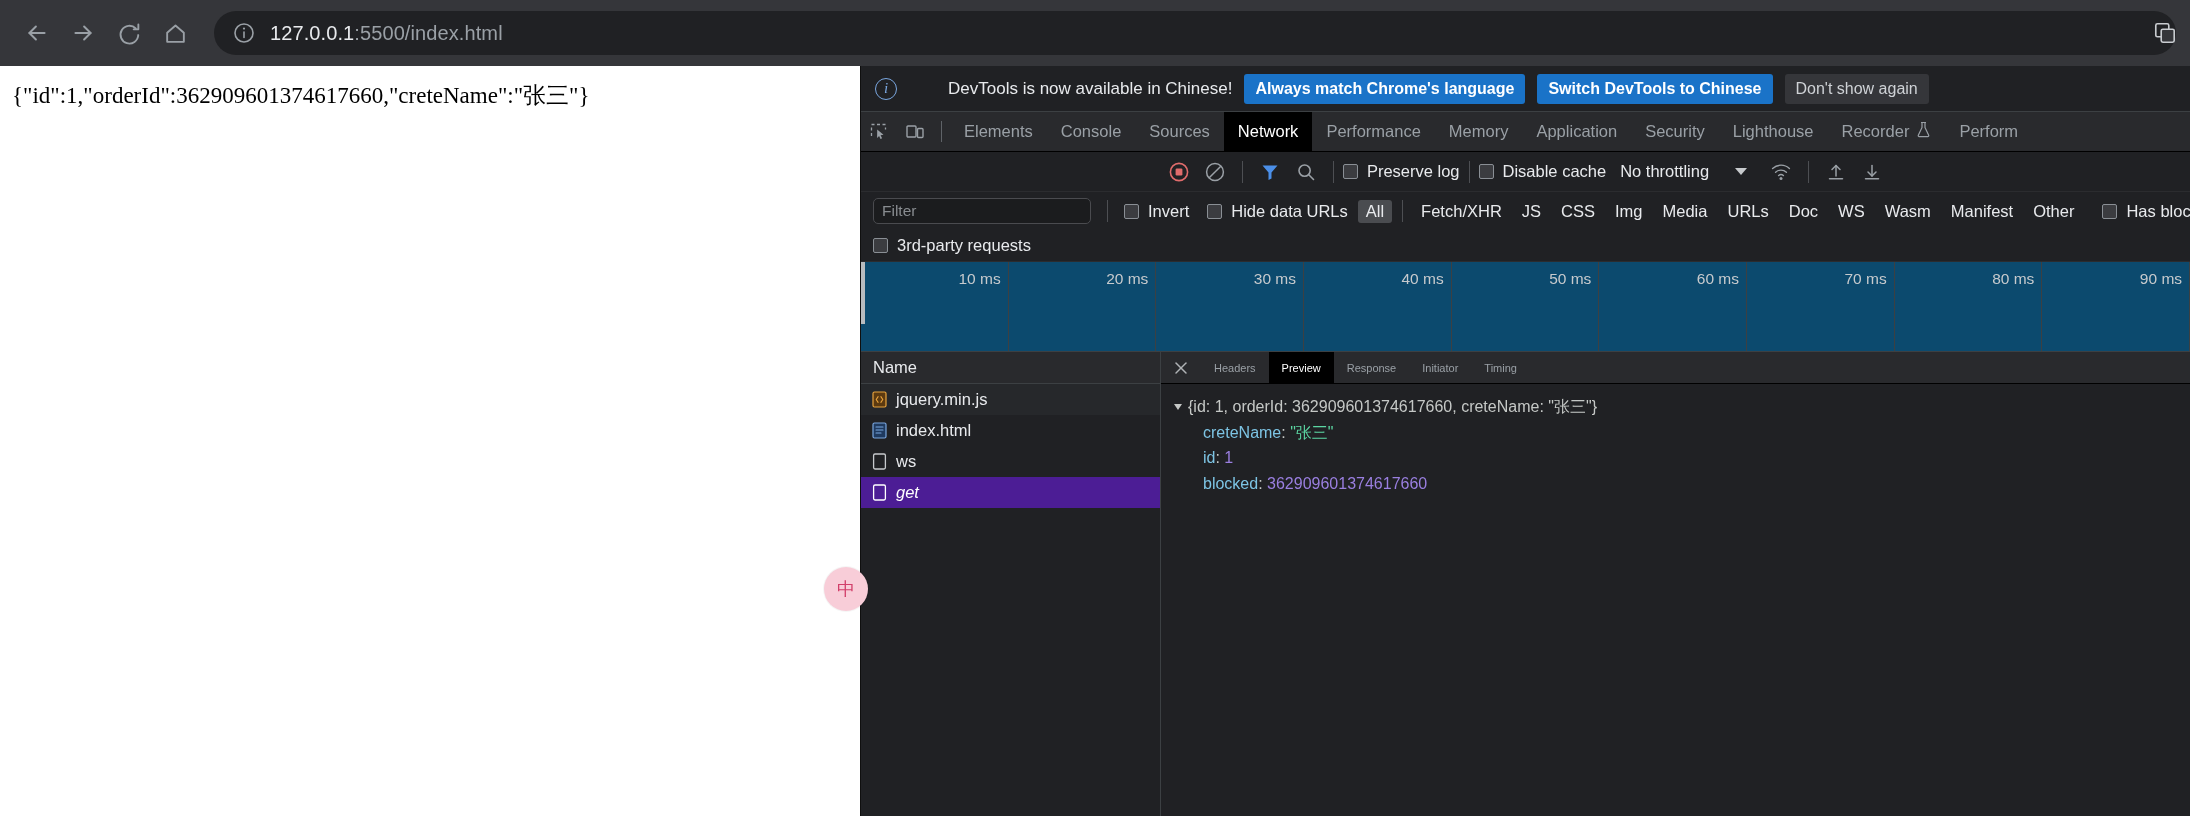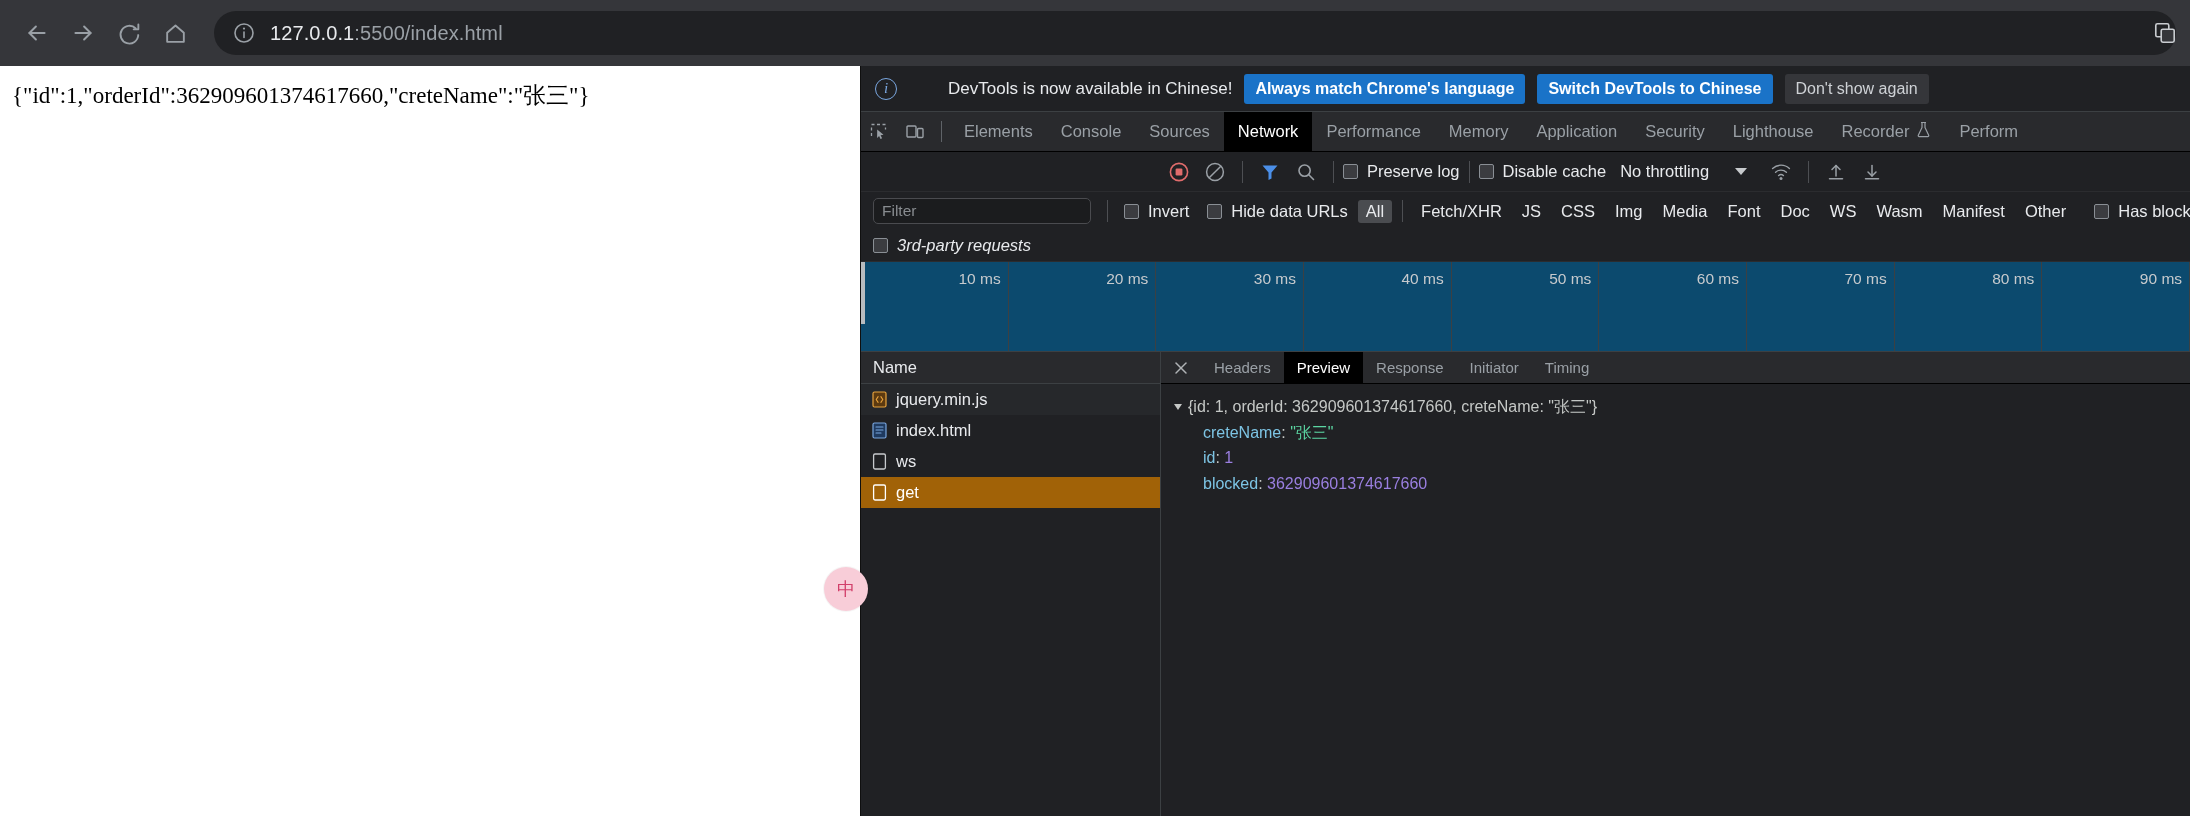--- a/index.html
+++ b/index.html
@@ -177,21 +177,20 @@
   .filter-input::placeholder { color: #888c90; }
   .ftype {
     padding: 2px 8px; border-radius: 3px;
     color: #e8eaed; font-size: 16.5px; margin: 0 2px;
   }
   .ftype.active { background: #4a4c50; }
   .res-row {
     height: 32px; flex: 0 0 32px;
     display: flex; padding: 0 12px; gap: 9px;
     border-bottom: 1px solid #2b2c2f;
-    font-style: italic;
   }
 
   
   .overview {
     height: 90px; flex: 0 0 90px;
     background: #0c4a6e;
     border-bottom: 1px solid #3c4043;
     position: relative;
     display: flex;
   }
@@ -225,34 +224,34 @@
     border-bottom: 1px solid #3c4043;
     background: #292a2d;
   }
   .req-row {
     height: 31px; display: flex; align-items: center;
     padding: 0 10px; gap: 9px;
     font-size: 16.5px; color: #e8eaed;
     white-space: nowrap;
   }
   .req-row.odd { background: #26282b; }
-  .req-row.selected { background: #a16207; color: #fff; }
+  .req-row.selected { background: #4c1d95; color: #fff; font-style: italic; }
   .fico { width: 16px; height: 18px; flex: 0 0 auto; display: flex; align-items:center; justify-content:center;}
 
   
   .detail { flex: 1 1 auto; display: flex; flex-direction: column; min-width: 0; background: #202124;}
   .detail-tabs {
     height: 32px; flex: 0 0 32px;
     display: flex; align-items: stretch;
     background: #292a2d;
     border-bottom: 1px solid #000;
     white-space: nowrap;
   }
   .close-x { width: 40px; display:flex; align-items:center; justify-content:center; color:#b0b3b6; font-size:19px;}
-  .dtab { display: flex; align-items: center; padding: 0 13px; color: #9aa0a6; font-size: 15px; }
+  .dtab { display: flex; align-items: center; padding: 0 13px; color: #9aa0a6; font-size: 11px; }
   .dtab.active { background: #000; color: #fff; }
   .preview-body {
     flex: 1 1 auto; overflow: hidden;
     padding: 10px 14px;
     font-family: Liberation Sans, sans-serif;
     font-size: 16px; line-height: 1.6;
     color: #c5c8c6;
   }
   .pv-line { white-space: nowrap; display: flex; align-items: baseline; }
   .tri {
@@ -443,21 +442,21 @@
         <span class="chk"></span>
         <span>Hide data URLs</span>
       </label>
       <span class="ftype active" style="margin-left:10px">All</span>
       <div class="vsep" style="margin:0 8px"></div>
       <span class="ftype">Fetch/XHR</span>
       <span class="ftype">JS</span>
       <span class="ftype">CSS</span>
       <span class="ftype">Img</span>
       <span class="ftype">Media</span>
-      <span class="ftype">Font</span>
+      <span class="ftype">URLs</span>
       <span class="ftype">Doc</span>
       <span class="ftype">WS</span>
       <span class="ftype">Wasm</span>
       <span class="ftype">Manifest</span>
       <span class="ftype">Other</span>
       <label class="chk-label" style="margin-left:18px">
         <span class="chk"></span>
         <span>Has blocked</span>
       </label>
     </div>

